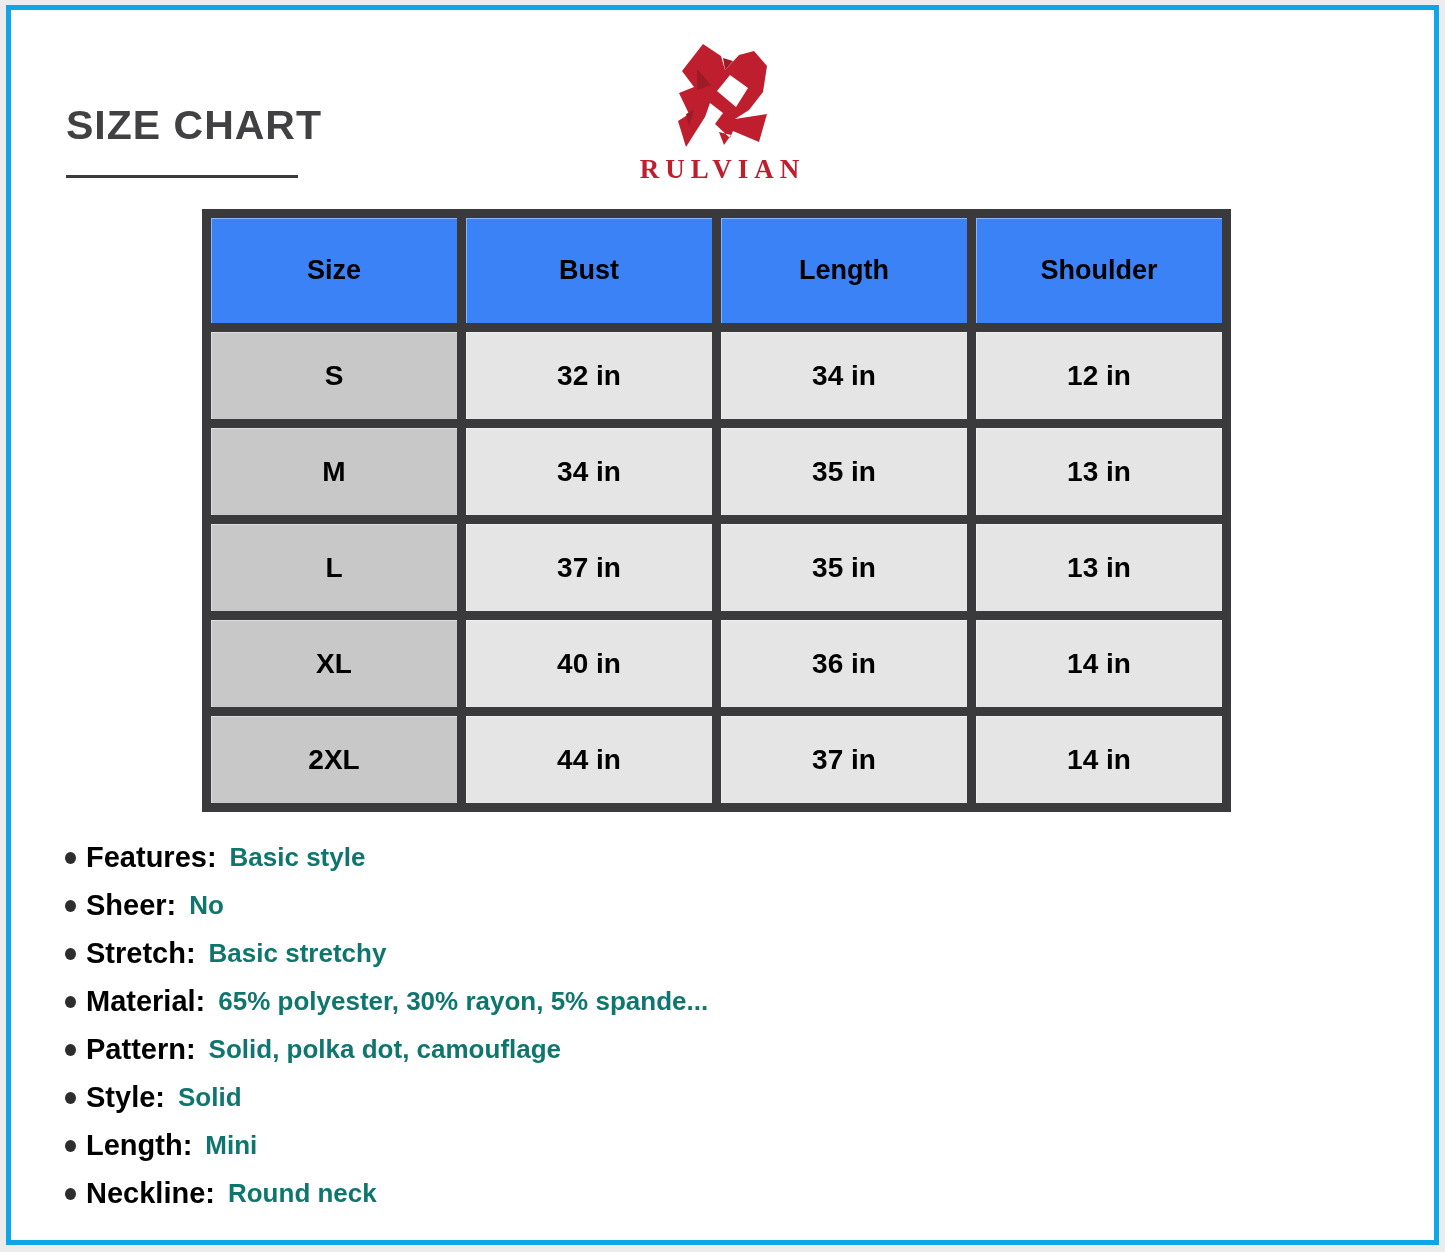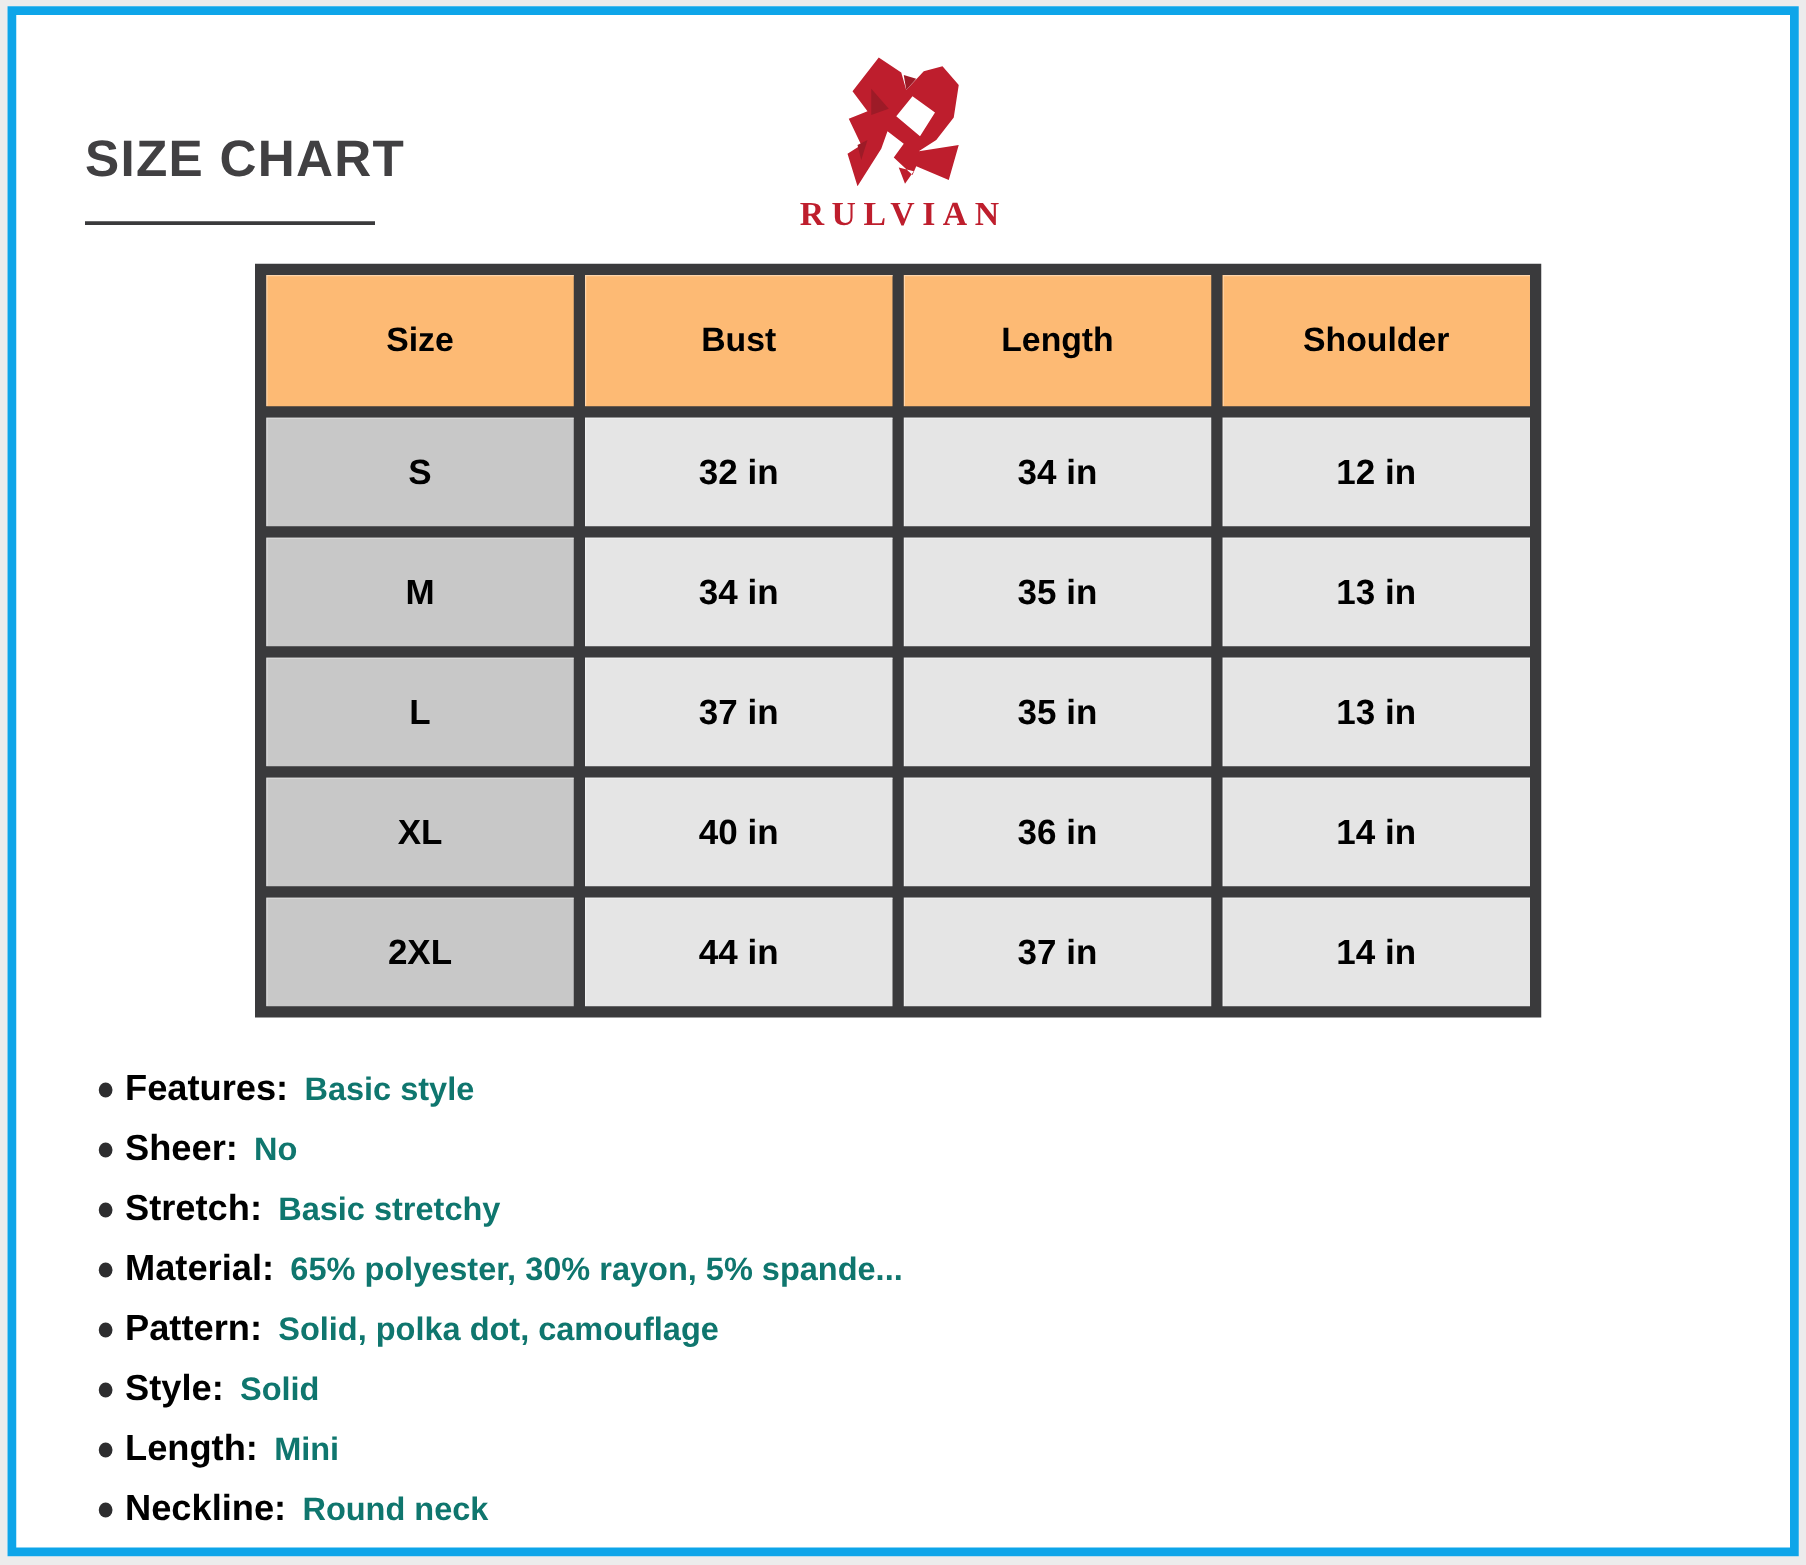--- a/index.html
+++ b/index.html
@@ -6,21 +6,21 @@
   body{
     width:1445px;height:1252px;
     background:#ececec;
     font-family:"Liberation Sans",sans-serif;
     position:relative;
     overflow:hidden;
   }
   .frame{
     position:absolute;
     left:6px;top:5px;right:6px;bottom:7px;
-    border:7px solid #0ea5e9;
+    border:5px solid #0ea5e9;
     background:#ffffff;
     padding-left:32px;
   }
   
   .page-title{
     position:absolute;left:55px;top:92px;
     font-size:41px;font-weight:bold;color:#414042;
     letter-spacing:1px;
   }
   .title-underline{
@@ -48,27 +48,27 @@
     border-collapse:separate;
     border-spacing:9px;
     background:#3a3a3c;
     table-layout:fixed;
   }
   table.size-table td,table.size-table th{
     text-align:center;vertical-align:middle;
     font-size:28px;font-weight:bold;color:#000;
     box-shadow:inset 1px 1px 0 rgba(255,255,255,.4);
   }
-  table.size-table th{height:103px;background:#fdba74;font-size:27px;}
+  table.size-table th{height:103px;background:#3b82f6;font-size:27px;}
   table.size-table td{height:85px;background:#e5e5e5;}
   table.size-table td.size-col{background:#c8c8c8;}
   
   .details-list{
     position:absolute;left:54px;top:830px;
-    list-style:none;margin:12px;padding:0;
+    list-style:none;margin:0;padding:0;
   }
   .details-list li{
     display:flex;align-items:center;
     height:35px;margin-bottom:13px;
   }
   .bullet-dot{
     width:11px;height:12px;border-radius:50%;
     background:#2d2d2f;margin-right:10px;flex:0 0 auto;
   }
   .detail-label{

